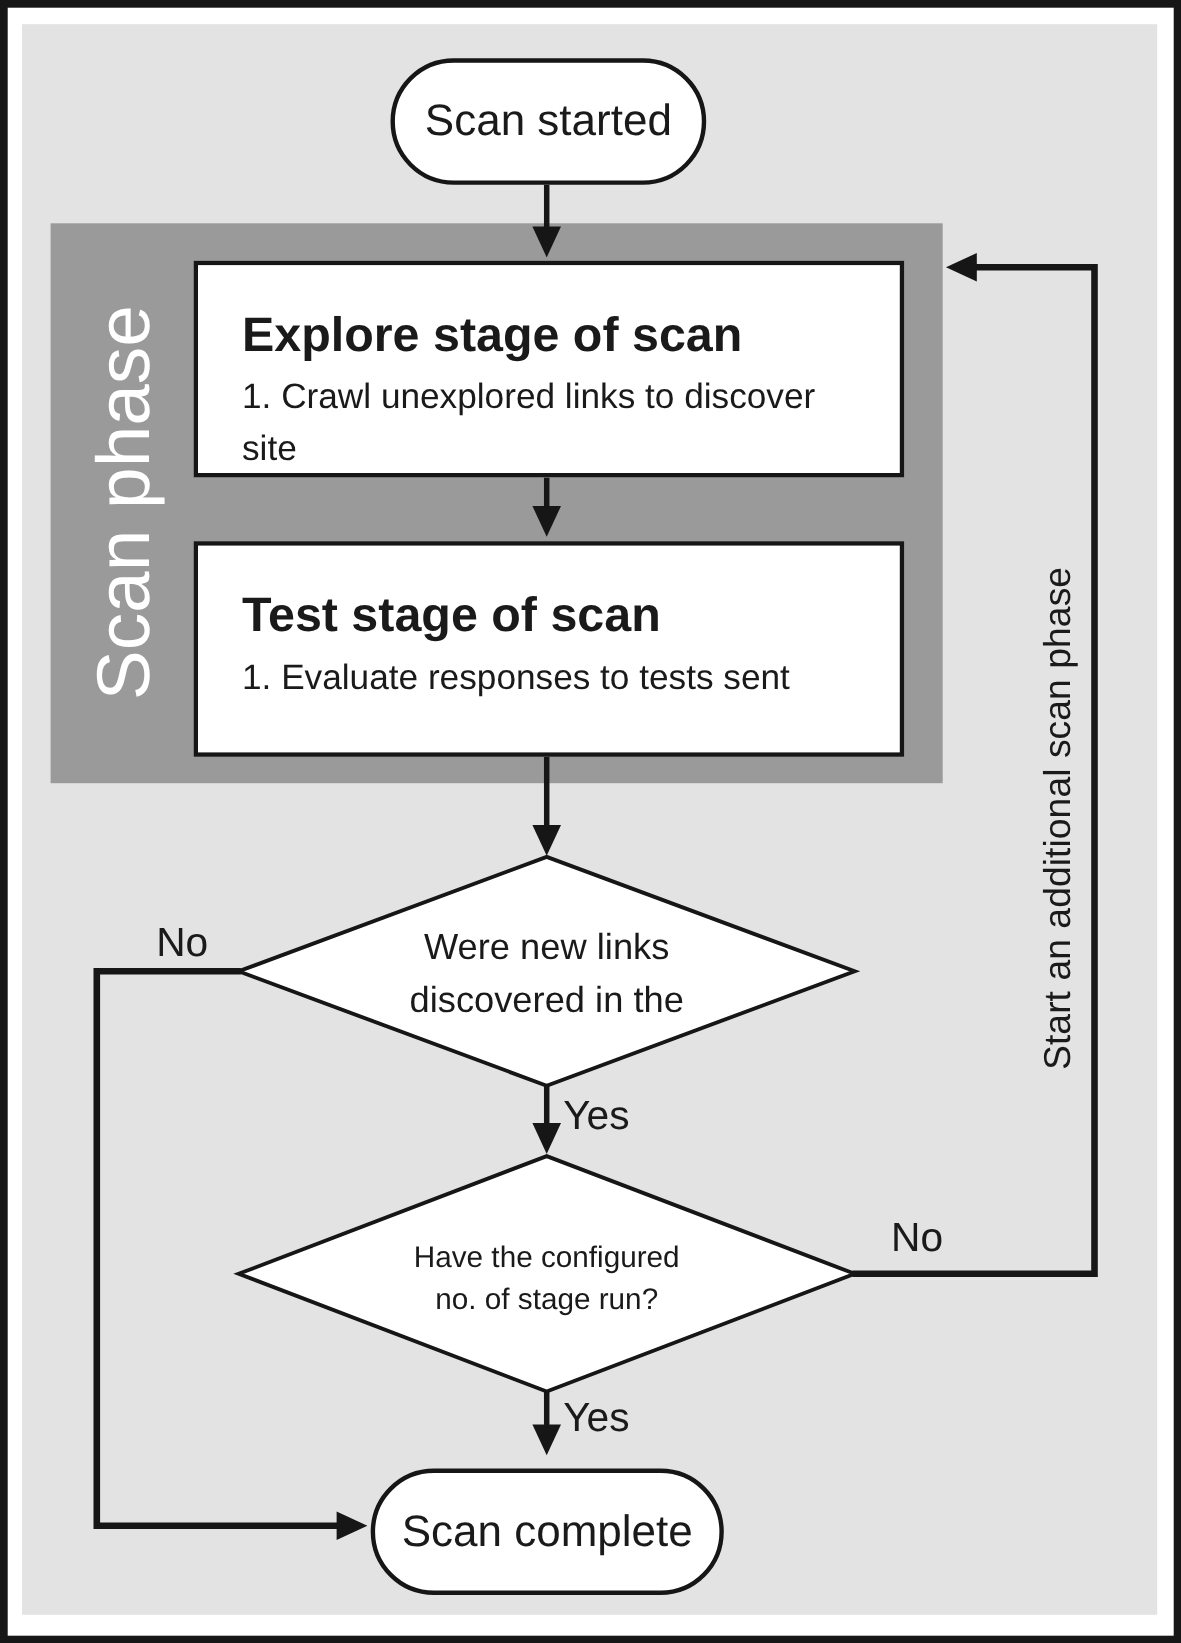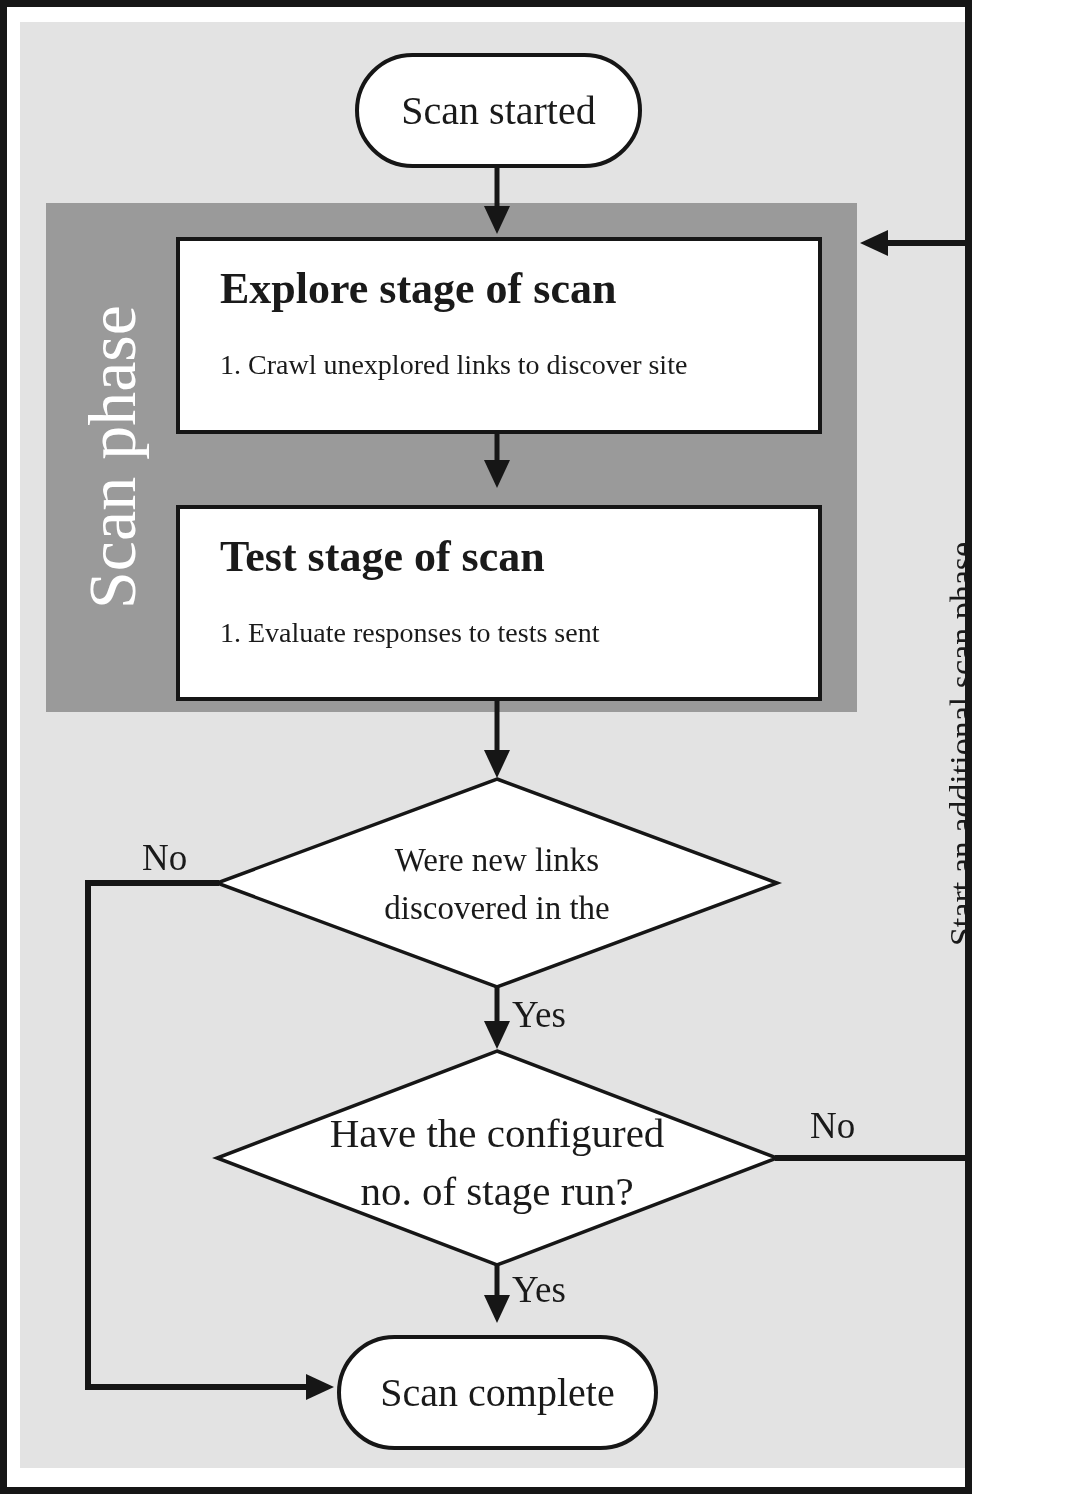--- a/index.html
+++ b/index.html
@@ -1,19 +1,19 @@
 <!DOCTYPE html>
 <html><head>
 <meta charset="utf-8">
 <style>
   html,body { margin:0; padding:0; background:#ffffff; }
   .frame {
-    position:relative; width:972px; height:1494px;
+    position:relative; width:1074px; height:1494px;
     background:#ffffff; overflow:hidden;
-    font-family:Liberation Serif, serif;
+    font-family:Liberation Sans, sans-serif;
     color:#1a1a1a;
   }
   .outer-border {
     position:absolute; inset:0; border:7px solid #161616;
     pointer-events:none; z-index:50;
   }
   .panel {
     position:absolute; left:20px; top:22px; width:1032px; height:1446px;
     background:#e3e3e3;
   }
@@ -26,34 +26,34 @@
     position:absolute; background:#ffffff; border:4px solid #161616;
     border-radius:58px; display:flex; align-items:center; justify-content:center;
     box-sizing:border-box; z-index:10;
     font-size:40px;
   }
   .node.start { left:355px; top:53px;  width:287px; height:115px; }
   .node.end   { left:337px; top:1335px; width:321px; height:115px; }
   .stage {
     position:absolute; left:176px; width:646px; background:#ffffff;
     border:4px solid #161616; box-sizing:border-box; z-index:10;
-    padding:16px 20px 0 40px;
+    padding:32px 20px 0 40px;
   }
   .stage.explore { top:237px; height:197px; }
-  .stage.test    { top:505px; height:196px; }
+  .stage.test    { top:492px; height:196px; }
   .stage-title { font-size:44px; font-weight:bold; line-height:1.2; margin-top:6px; }
-  .stage-items { font-size:28px; line-height:1.48; margin-top:28px; }
+  .stage-items { font-size:32px; line-height:1.48; margin-top:5px; }
   .stage-item  { display:block; }
   .diamond-text {
     position:absolute; left:247px; width:500px; z-index:10;
     display:flex; flex-direction:column; align-items:center; justify-content:center;
     text-align:center; font-size:33px; line-height:1.45;
   }
   .diamond-text.d1 { top:800px; height:170px; }
-  .diamond-text.d2 { top:1090px; height:145px; font-size:41px; line-height:1.4; }
+  .diamond-text.d2 { top:1090px; height:145px; font-size:27px; line-height:1.4; }
   .branch-label {
     position:absolute; z-index:10; font-size:37px; white-space:nowrap;
   }
   .label-no1  { left:142px; top:836px; }
   .label-yes1 { left:512px; top:993px; }
   .label-no2  { left:810px; top:1104px; }
   .label-yes2 { left:512px; top:1268px; }
   .vlabel {
     position:absolute; white-space:nowrap; z-index:10;
     transform:translate(-50%,-50%) rotate(-90deg);

